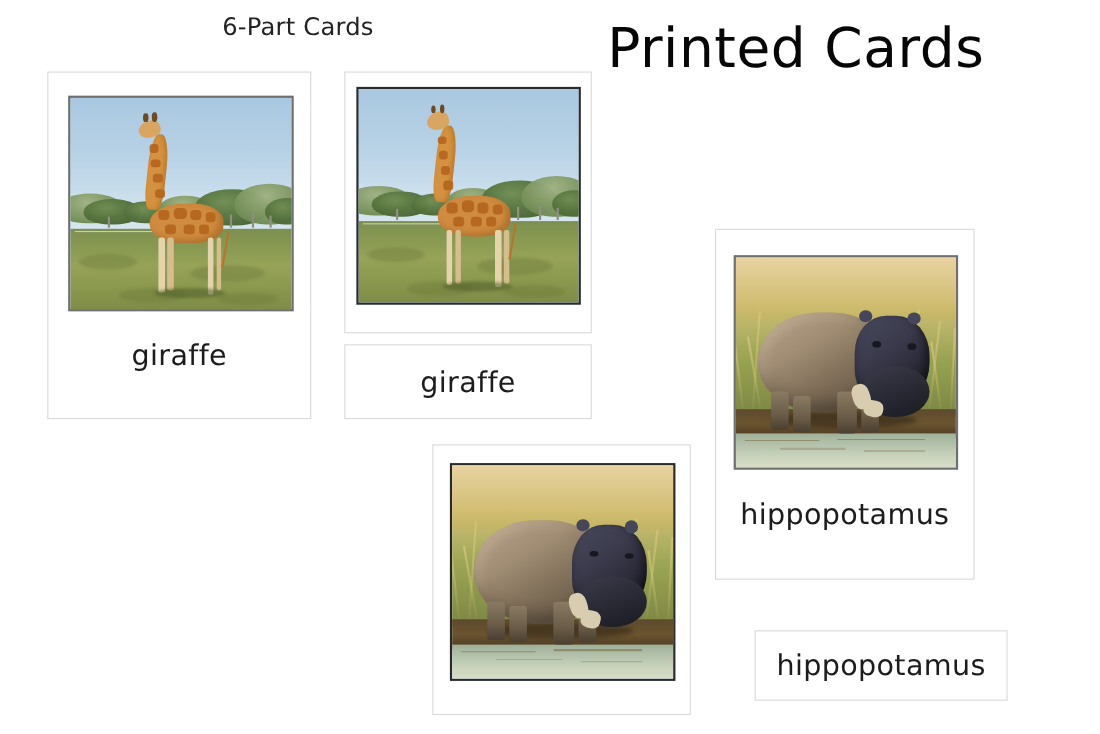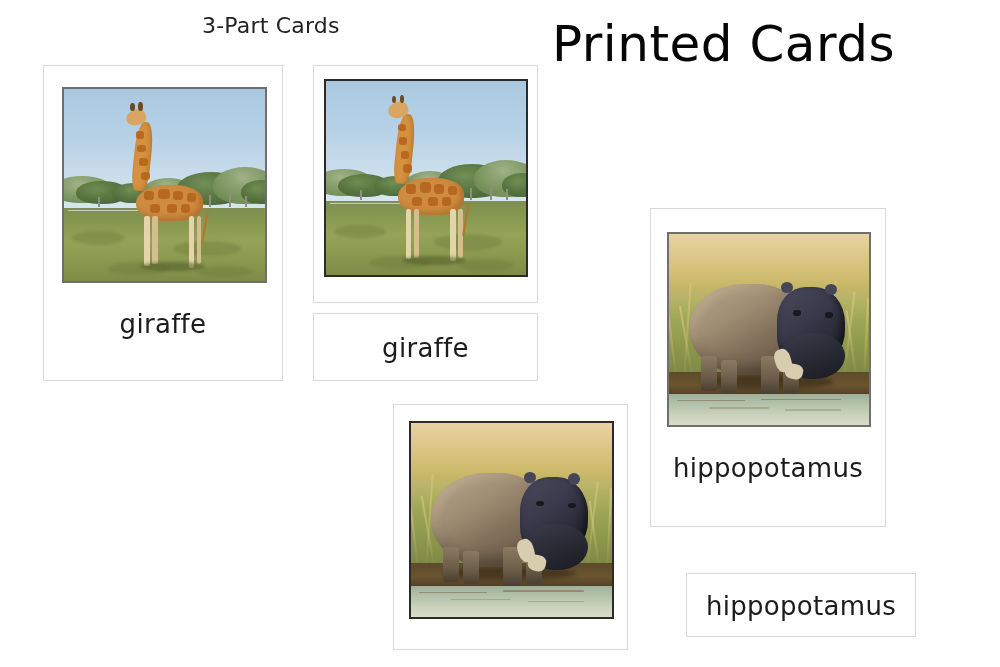--- a/index.html
+++ b/index.html
@@ -231,21 +231,21 @@
   .h-shadow {
     position: absolute;
     background: rgba(40,30,18,0.5);
     border-radius: 50%;
     filter: blur(2px);
   }
 </style>
 </head>
 <body>
 
-<div id="heading-three-part">3-Part Cards</div>
+<div id="heading-three-part">6-Part Cards</div>
 
 <div id="heading-printed">Printed Cards</div>
 
 <div class="card" style="left:43px; top:65px; width:240px; height:316px;">
 
   <div class="photo-frame" style="left:18px; top:21px; width:205px; height:196px;">
     <div class="scene">
       <div class="sky"></div>
 
       <div class="treeline">

